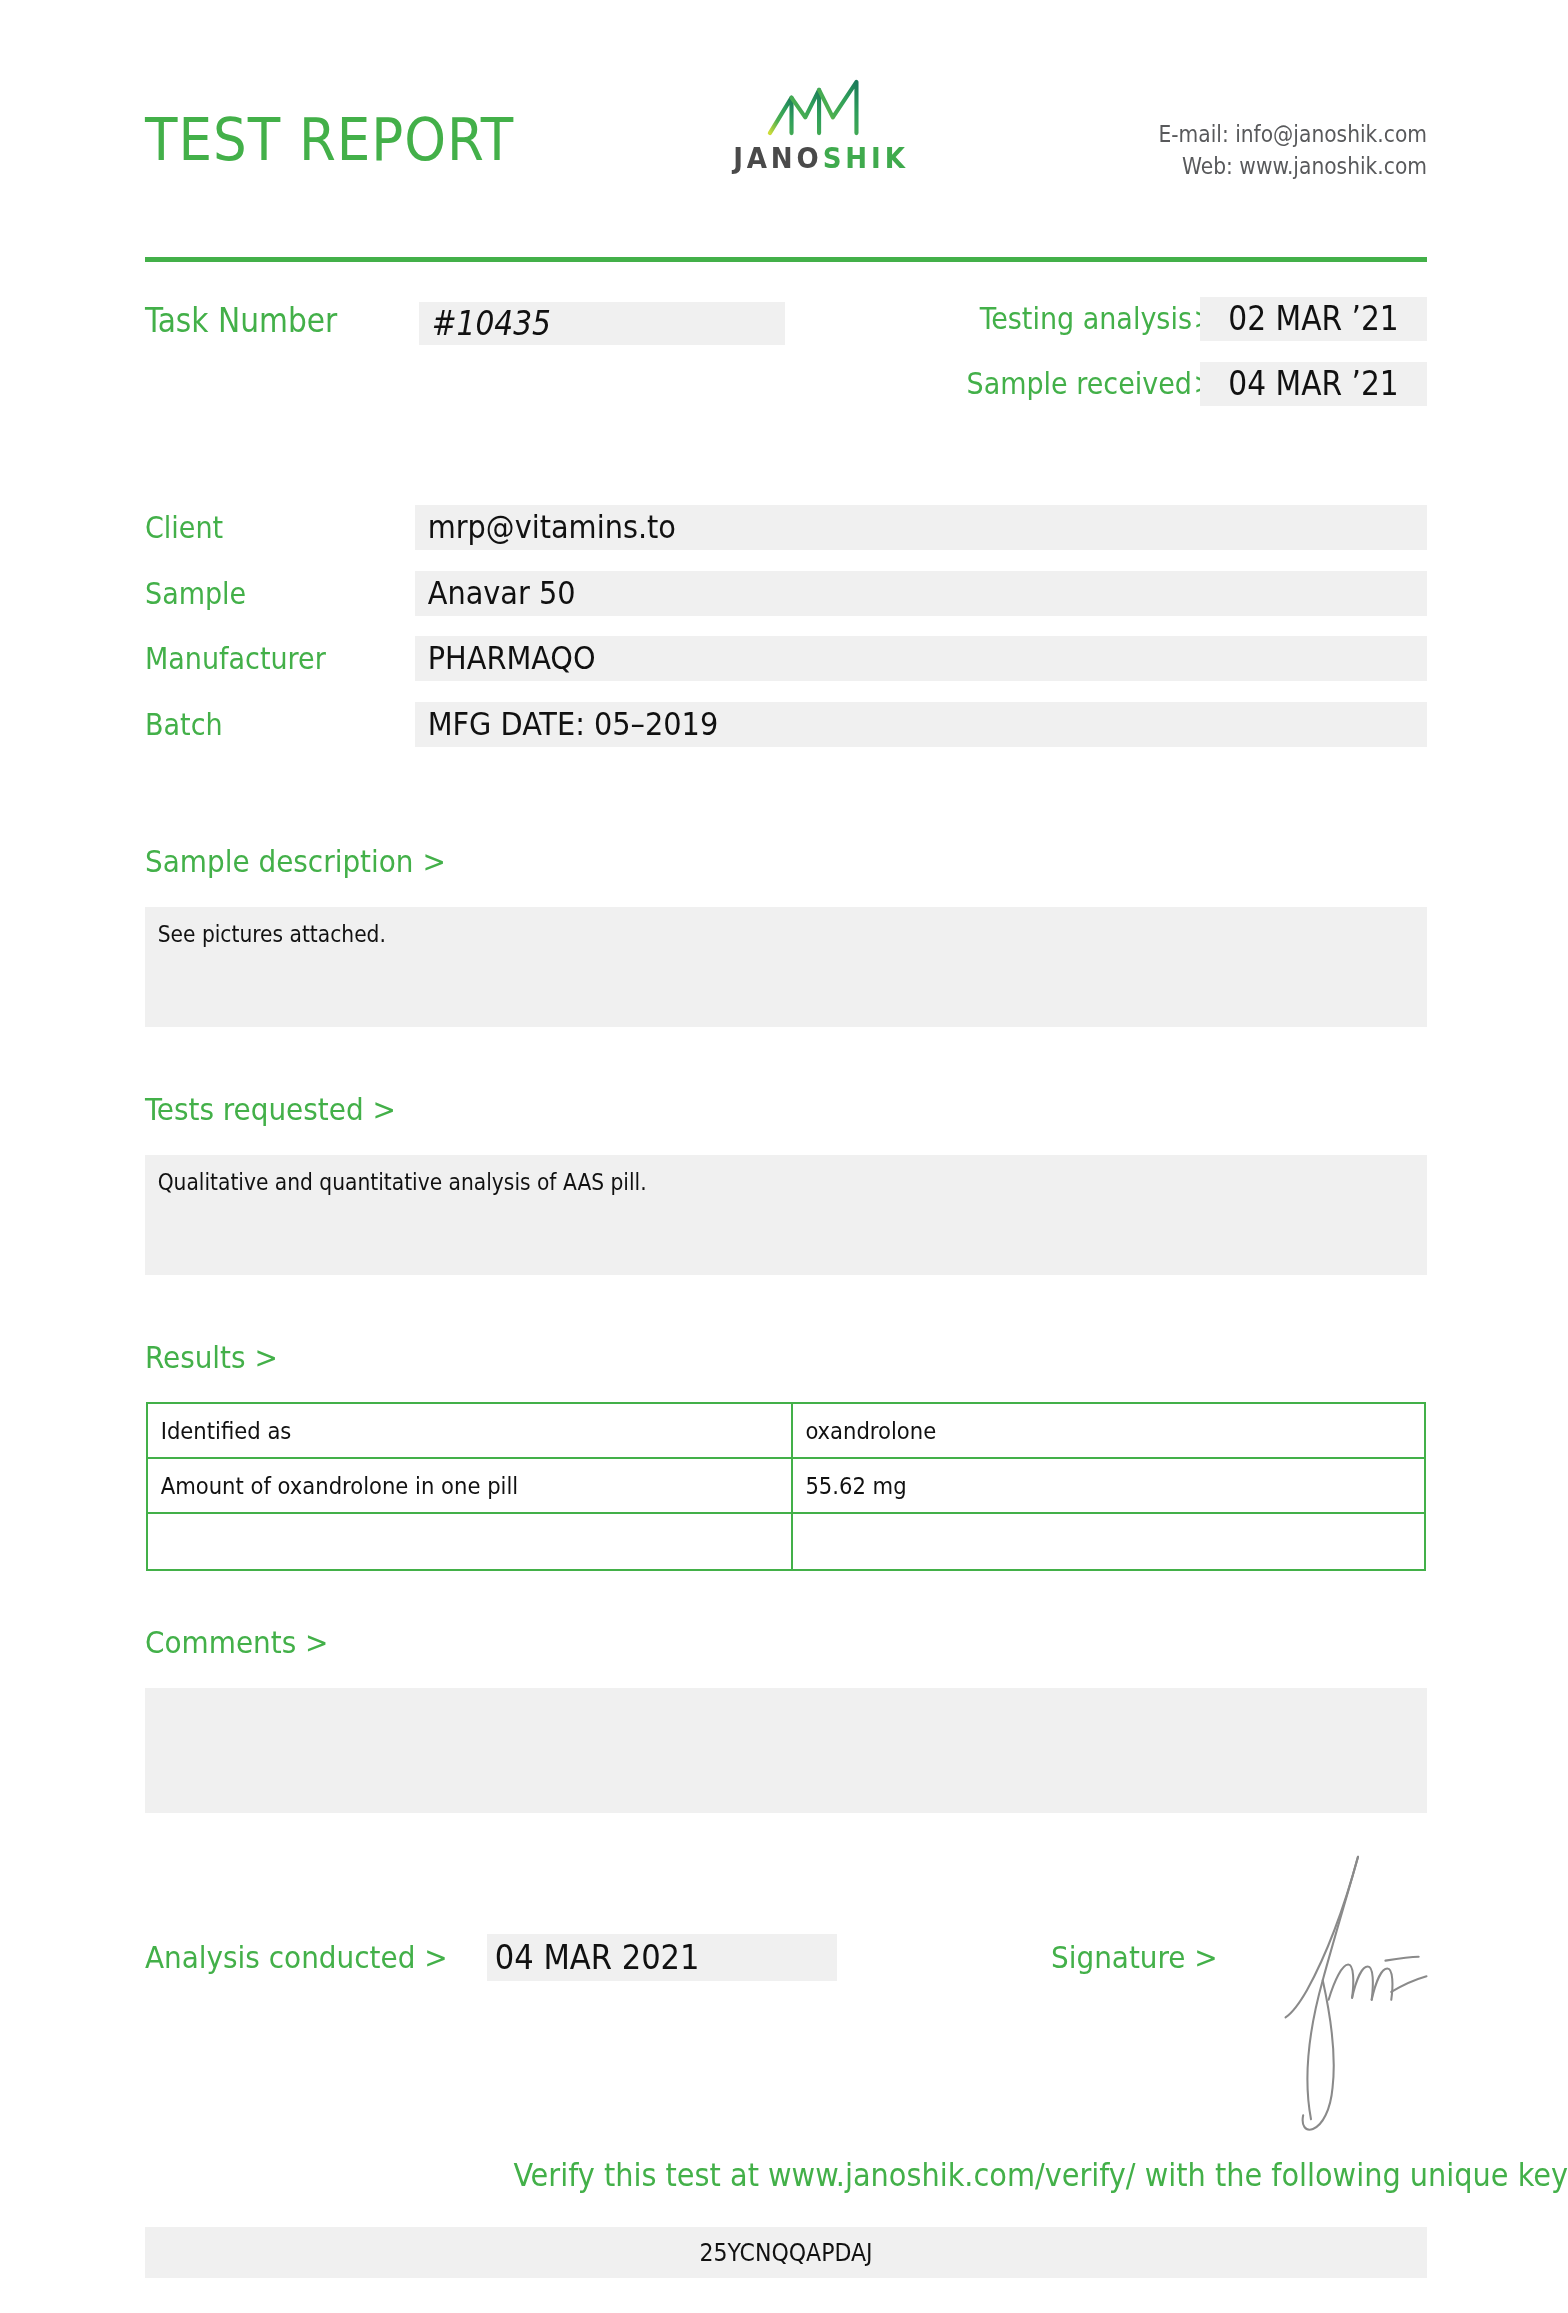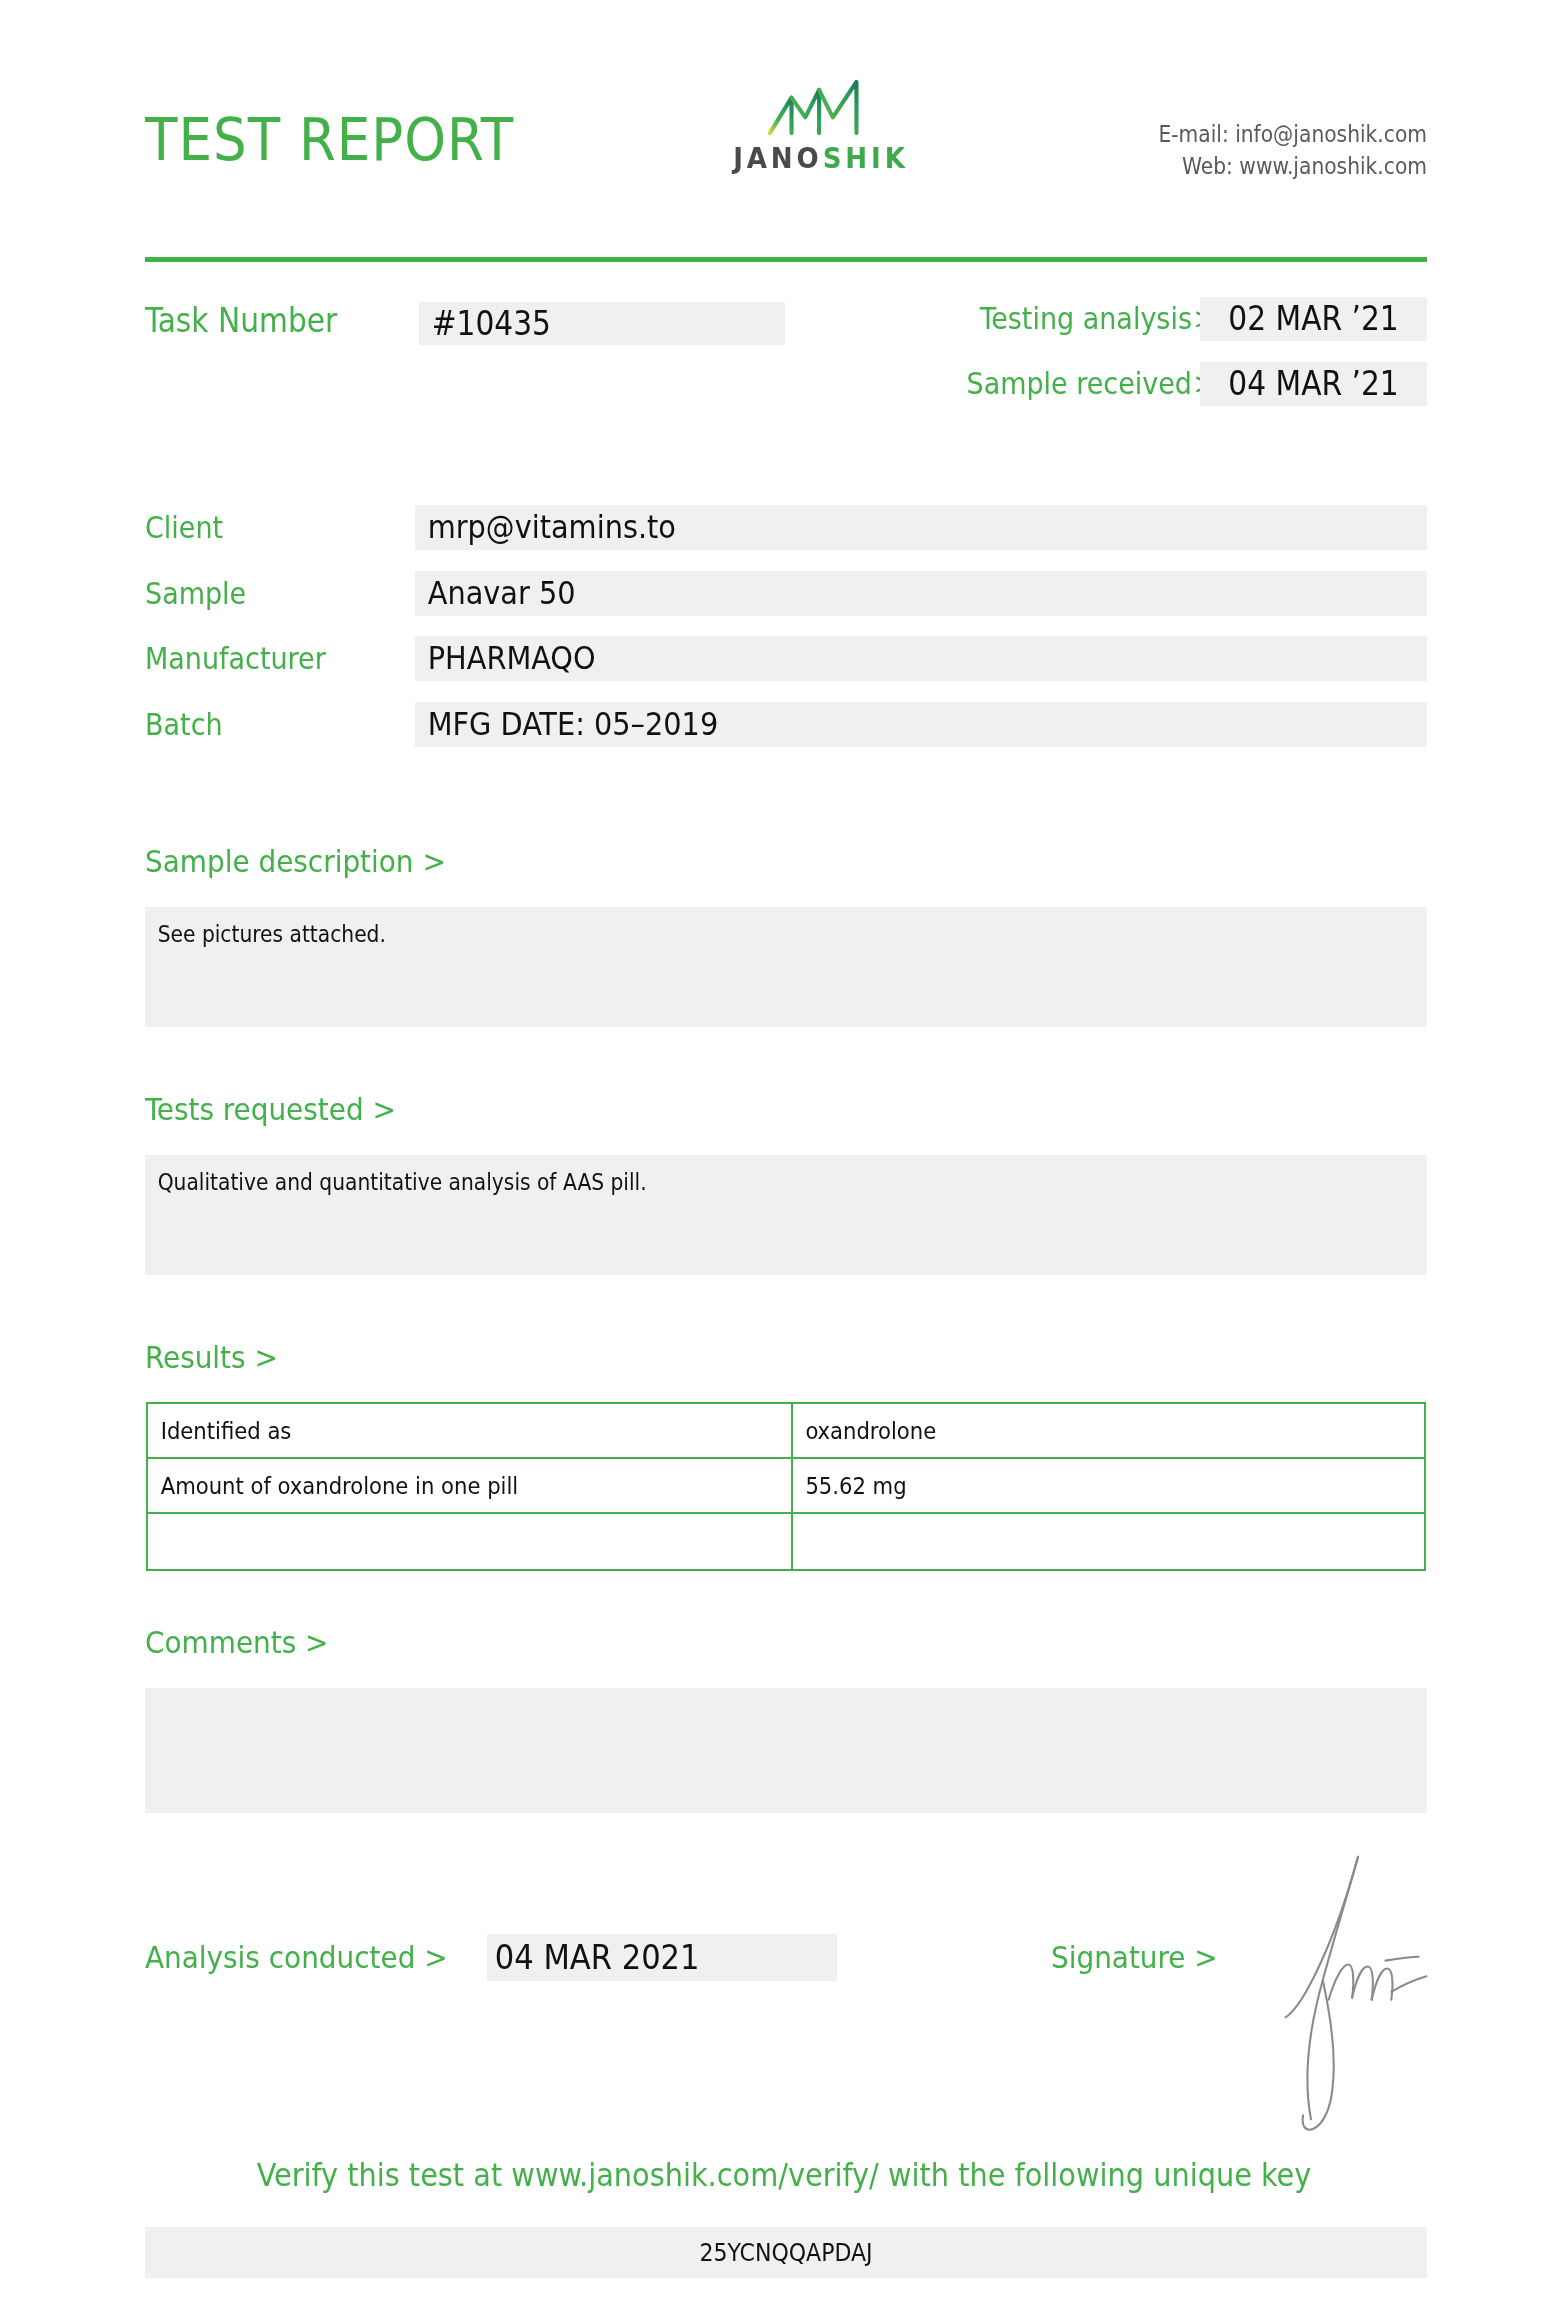--- a/index.html
+++ b/index.html
@@ -91,20 +91,21 @@
   }
   .task-value {
     position: absolute;
     left: 419px; top: 302px;
     width: 366px;
     height: 43px;
     line-height: 43px;
     padding-left: 12.7px;
     box-sizing: border-box;
     font-size: 33px;
+    font-style: italic;
   }
 
   .date-rows {
     position: absolute;
     left: 882px; top: 297px;
     width: 545px;
   }
   .date-row {
     position: relative;
     height: 44px;
@@ -244,21 +245,21 @@
     left: 1264px; top: 1843px;
     width: 186px;
     height: 294px;
   }
 
   
   .verify {
     position: absolute;
     left: 0; top: 2156px;
     width: 1568px;
-    text-align: center;
+    text-align: right;
     font-size: 32px;
     color: #43b049;
     white-space: nowrap;
   }
   .key-box {
     position: absolute;
     left: 145px; top: 2227px;
     width: 1282px;
     height: 51px;
     line-height: 51px;

